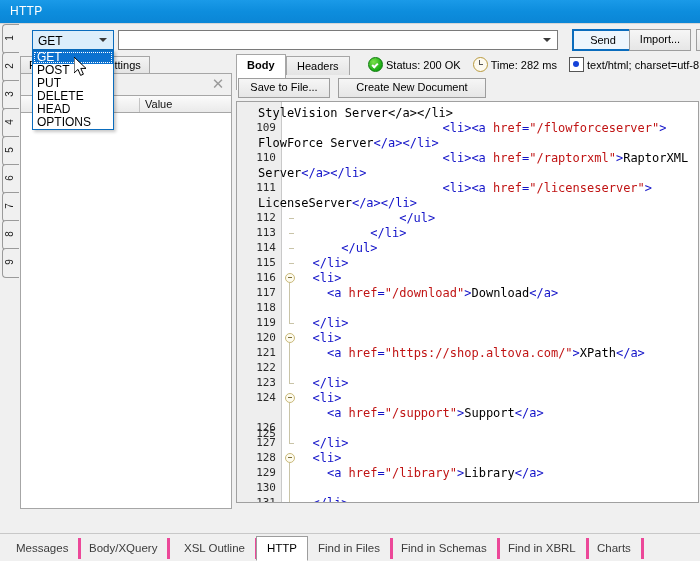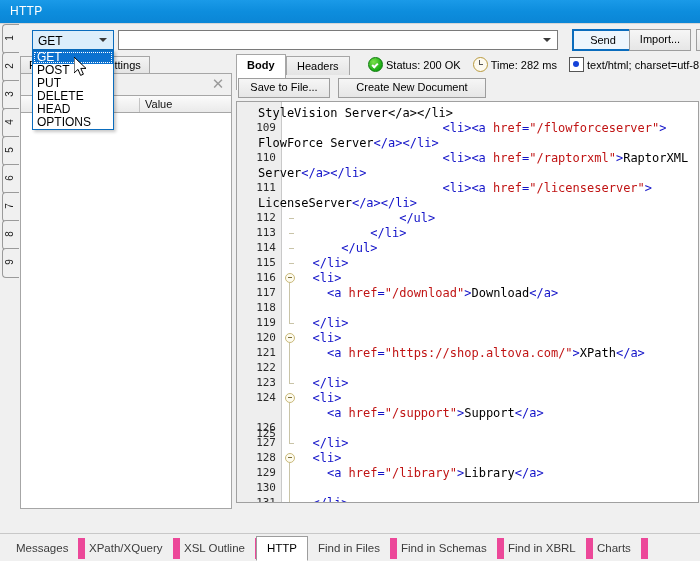--- a/index.html
+++ b/index.html
@@ -212,21 +212,21 @@
   .foldtick{position:absolute;left:7px;width:5px;height:1px;background:#c9c4a8;}
 
   
   .bottombar{
     position:absolute;left:0;top:533px;width:700px;height:28px;
     background:#f0f0f0;border-top:1px solid #c8c8c8;
   }
   .btab{
     position:absolute;top:4px;height:21px;line-height:20px;padding:0 10px;
     font-size:11.5px;color:#3c3c3c;box-sizing:border-box;
-    border-right:7px solid #ec4899;
+    border-right:3px solid #ec4899;
   }
   .btab.active{
     background:#fff;border:1px solid #9d9d9d;border-bottom:1px solid #fff;
     color:#000;top:2px;height:25px;line-height:23px;
   }
 </style>
 </head>
 <body>
 
 <div id="app">
@@ -411,21 +411,21 @@
             <div class="crow" style="top: 364px;"><span class="tk-txt">    </span><span class="tk-tag">&lt;a </span><span class="tk-attr">href</span><span class="tk-tag">=</span><span class="tk-attr">"/library"</span><span class="tk-tag">&gt;</span><span class="tk-txt">Library</span><span class="tk-tag">&lt;/a&gt;</span></div>
             <div class="crow" style="top: 379px;"></div>
             <div class="crow" style="top: 394px;"><span class="tk-txt">  </span><span class="tk-tag">&lt;/li&gt;</span></div>
           </div>
       </div>
     </div>
   </div>
 
   <div class="bottombar" id="bottombar">
       <div class="btab" style="left: 6px;">Messages</div>
-      <div class="btab" style="left: 79px;">XPath/XQuery</div>
+      <div class="btab" style="left: 79px;">Body/XQuery</div>
       <div class="btab" style="left: 174px;">XSL Outline</div>
       <div class="btab active" style="left: 256px;">HTTP</div>
       <div class="btab" style="left: 308px;">Find in Files</div>
       <div class="btab" style="left: 391px;">Find in Schemas</div>
       <div class="btab" style="left: 498px;">Find in XBRL</div>
       <div class="btab" style="left: 587px;">Charts</div>
     </div>
 
 </div>
 

